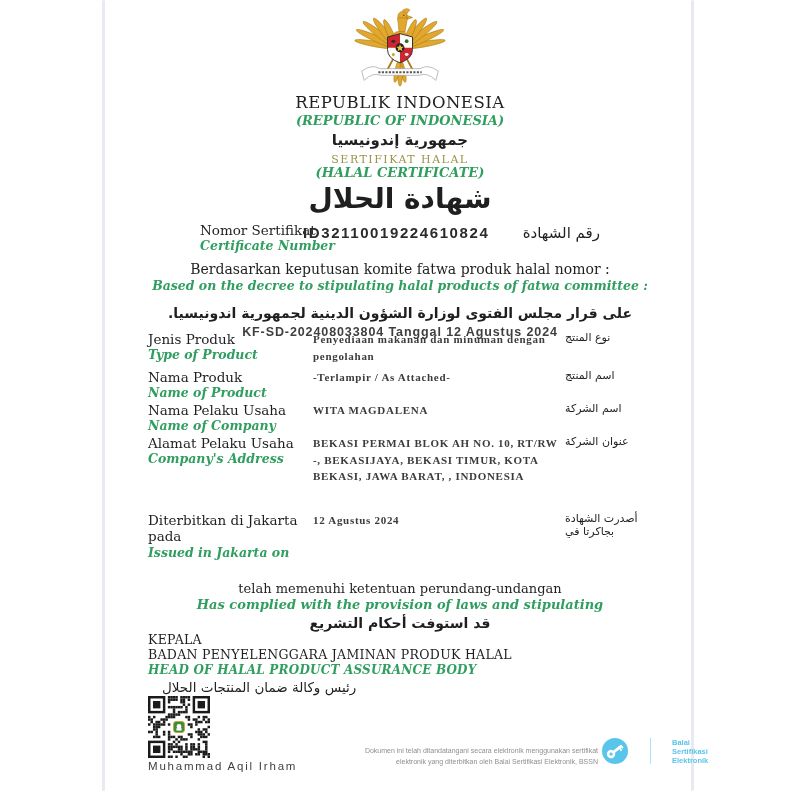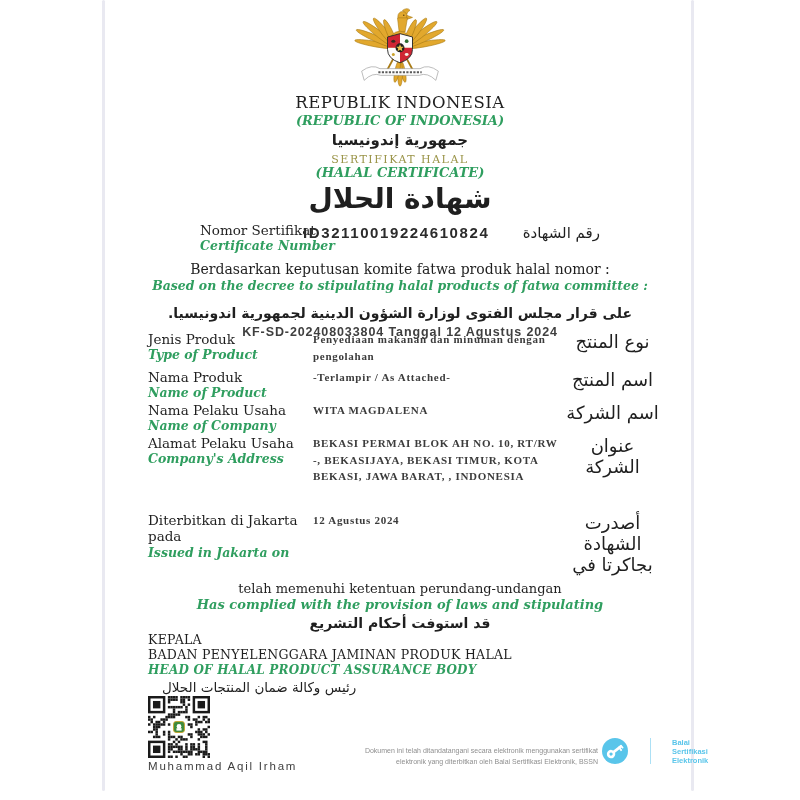--- a/index.html
+++ b/index.html
@@ -39,21 +39,21 @@
   .d-id{font-size:14px}
   .d-en{font-size:12.5px}
   .d-ar{font-size:14px;font-weight:bold;margin-top:12px}
   .d-no{font-size:12.5px;font-weight:bold;letter-spacing:.9px;color:#3f3f3f;margin-top:3px}
 
   
   .frow{position:absolute;left:148px;right:140px;display:flex;align-items:flex-start}
   .flabel{width:165px;font-size:13.5px;line-height:1.22}
   .flabel .grn{font-size:12.5px}
   .fvalue{width:252px;font-family:Liberation Serif, serif;font-size:11px;font-weight:bold;letter-spacing:.7px;color:var(--value-text);line-height:1.5}
-  .farabic{flex:1;text-align:center;font-size:18px}
+  .farabic{flex:1;text-align:left;font-size:11px}
 
   
   .compliance{top:581px;line-height:1.25}
   .c-id{font-size:13px}
   .c-en{font-size:13px}
   .c-ar{font-size:14px;font-weight:bold;margin-top:1px}
 
   
   .signatory{position:absolute;left:148px;top:632px;line-height:1.22}
   .s-1,.s-2{font-size:12.5px;letter-spacing:.3px}

